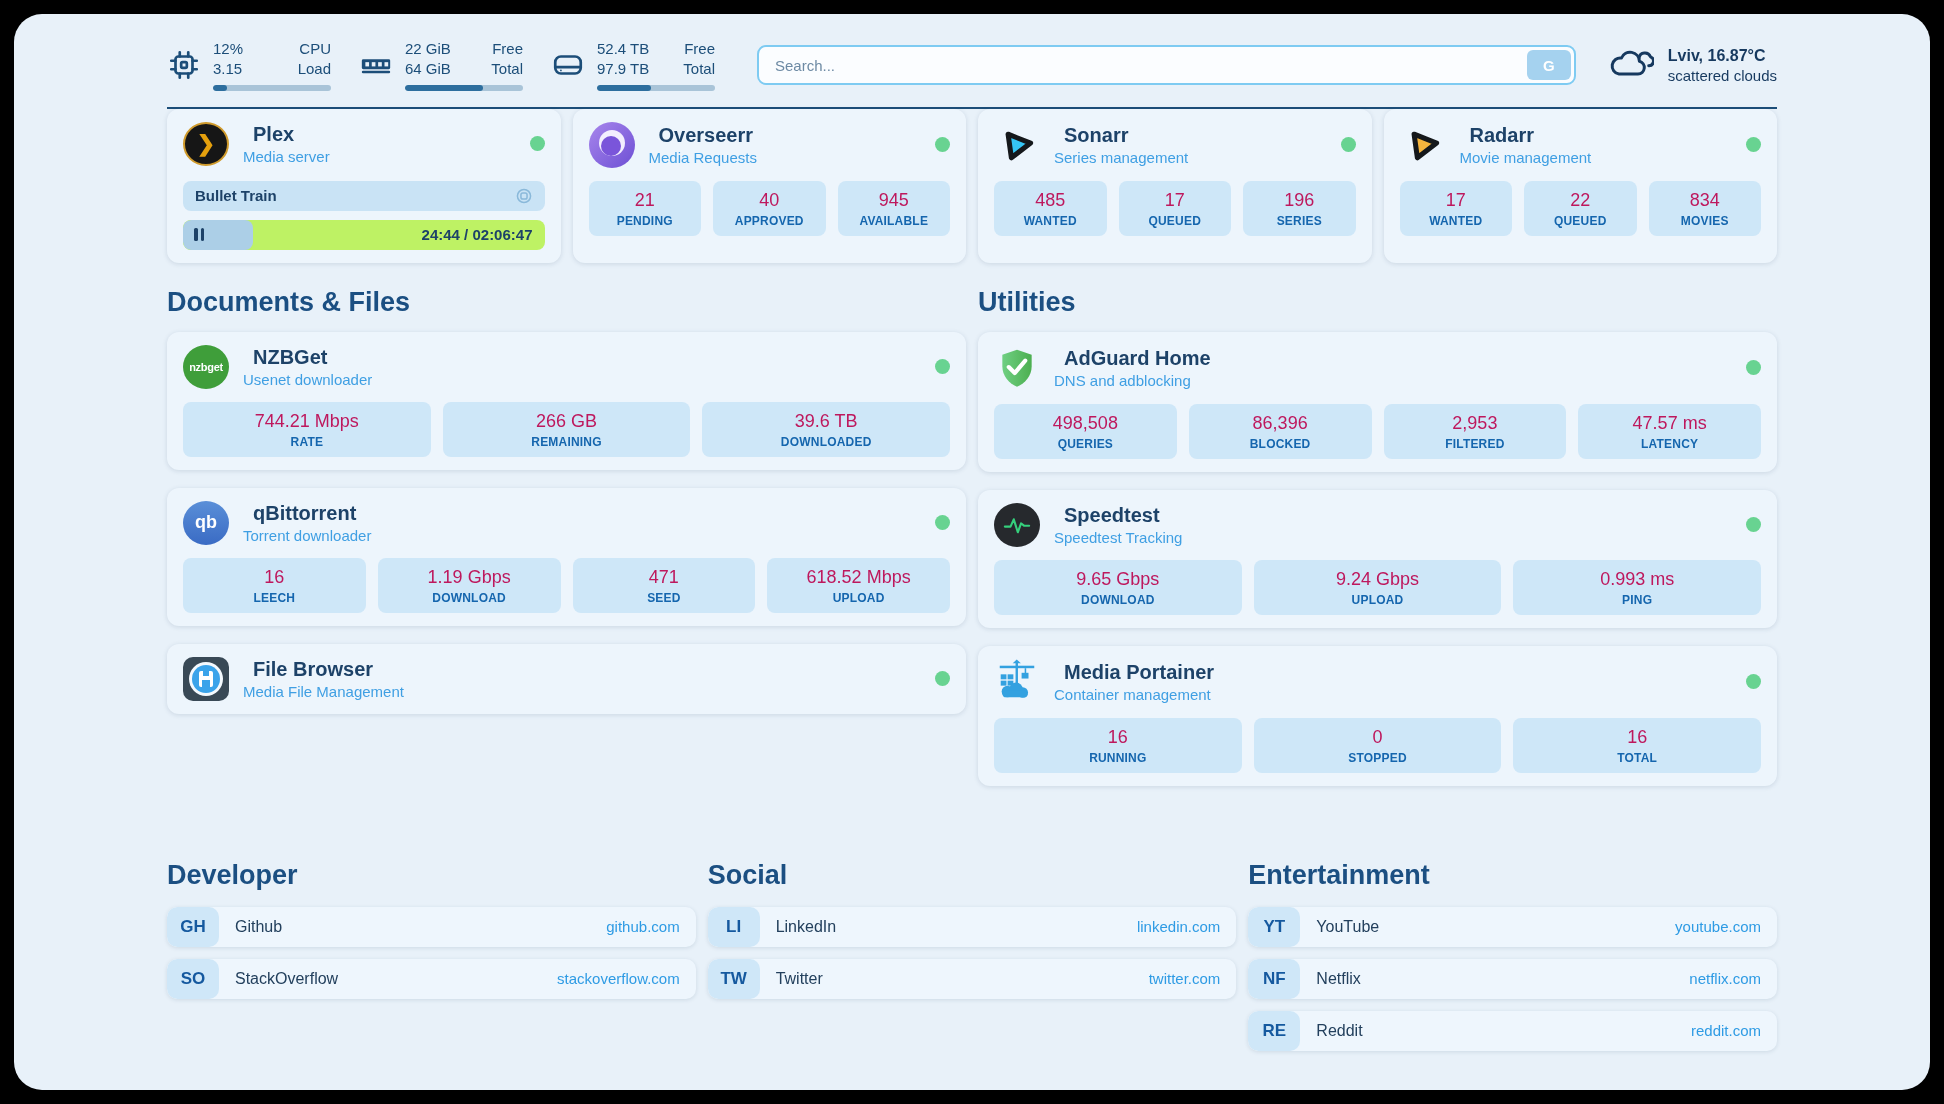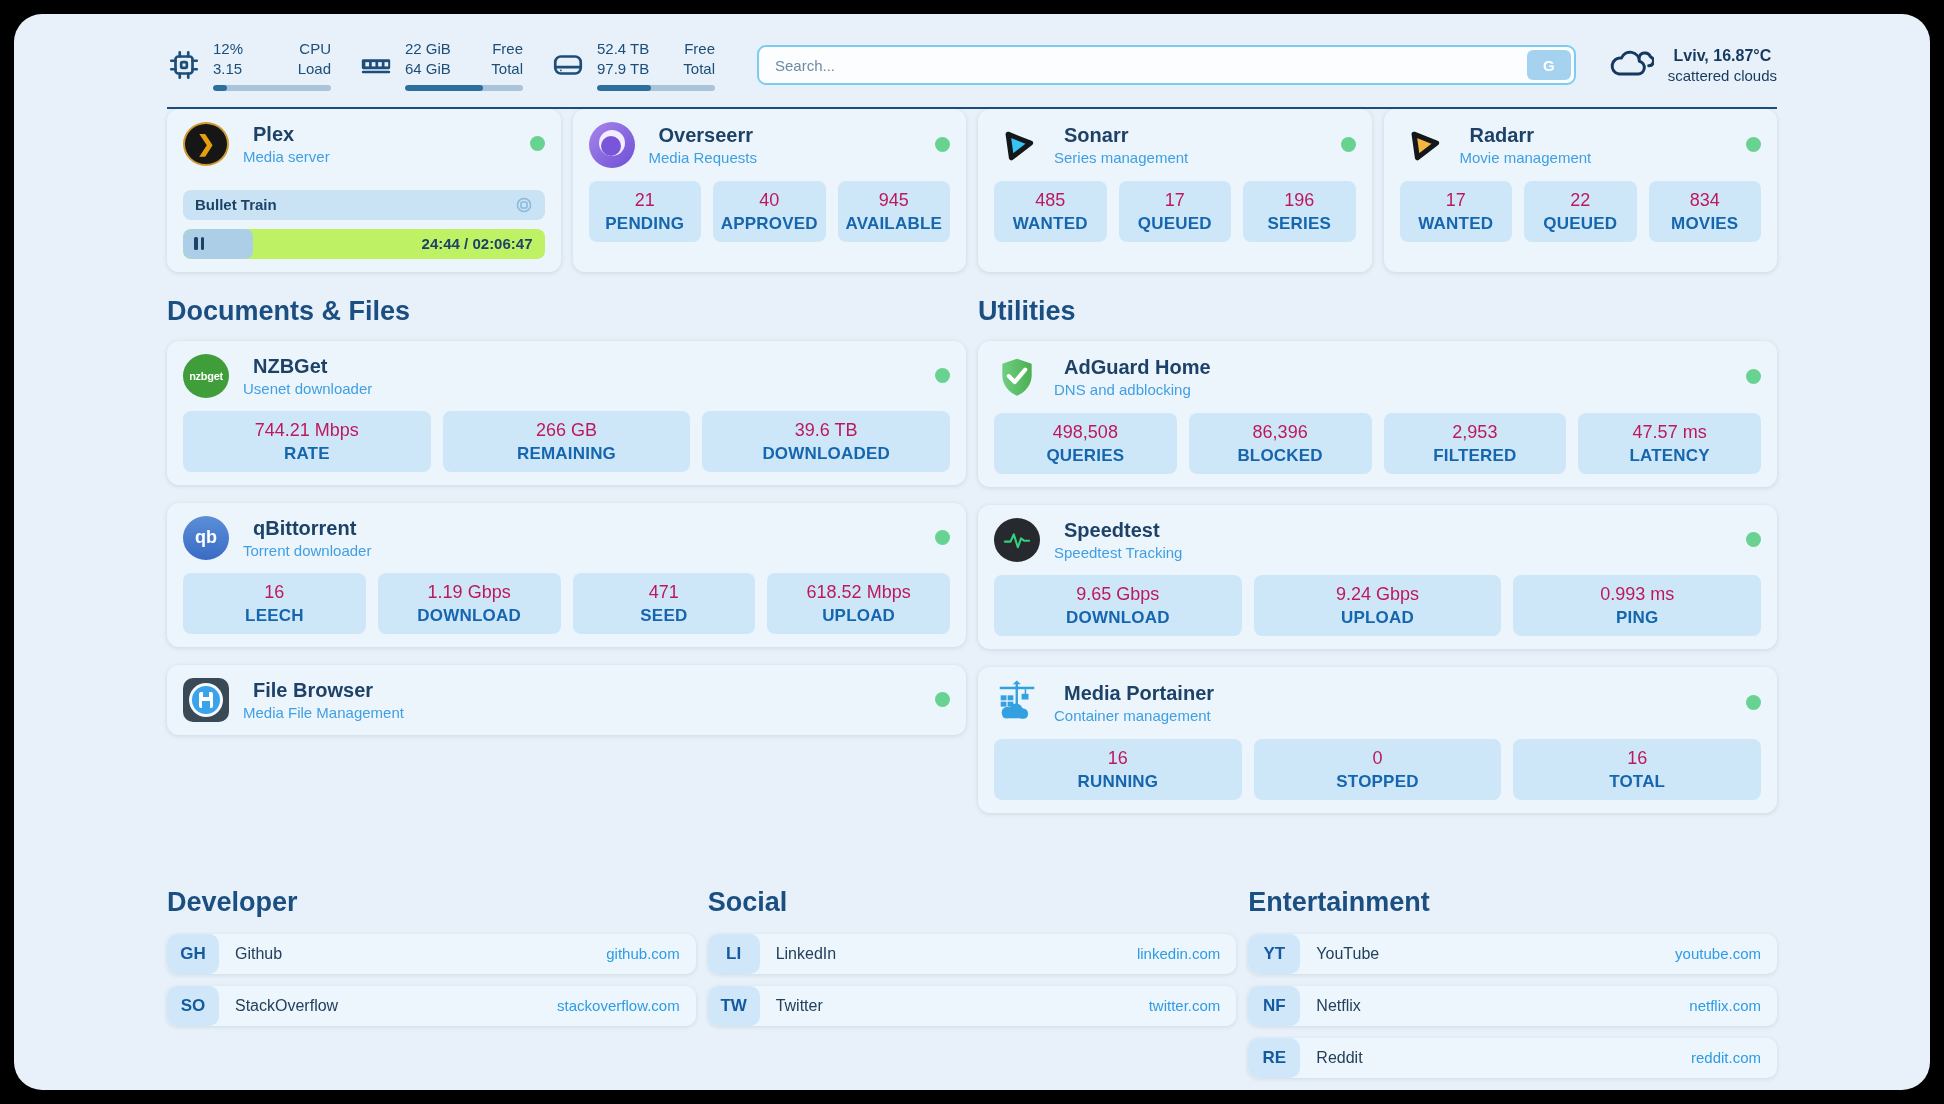--- a/index.html
+++ b/index.html
@@ -14,21 +14,21 @@
          font-size:15px;font-weight:500;color:#1c4e79;line-height:1.25;min-width:118px;}
   .wl{text-align:right;}
   .wbar{grid-column:1/-1;height:6px;border-radius:3px;background:#a9c4d8;margin-top:5px;position:relative;overflow:hidden;display:block;}
   .wbar i{position:absolute;left:0;top:0;bottom:0;background:#2d6e9e;border-radius:3px;display:block;}
   .searchwrap{flex:1;margin:0 30px 0 14px;position:relative;}
   .searchwrap input{width:100%;box-sizing:border-box;height:40px;border:2px solid #7ecbf2;border-radius:9px;
         background:#fbfdff;padding:0 58px 0 16px;font-size:15px;color:#33506b;font-family:"Liberation Sans",sans-serif;outline:none;}
   .searchwrap input::placeholder{color:#6d8aa4;}
   .gbtn{position:absolute;right:5px;top:5px;height:30px;width:44px;background:#a5d2ef;color:#fff;border:none;
         border-radius:6px;font-weight:700;font-size:15px;font-family:"Liberation Sans",sans-serif;cursor:pointer;}
-  .weather{display:flex;align-items:center;gap:14px;color:#16395f;text-align:center;}
+  .weather{display:flex;align-items:center;gap:14px;color:#16395f;}
   .weather .wloc{font-size:16px;font-weight:600;}
   .weather .wcond{font-size:15px;font-weight:400;margin-top:2px;}
   .divider{border:none;border-top:2px solid #1c4e79;margin:16px 0 0 0;}
 
   
   h2.sec{font-size:27px;font-weight:600;color:#1b4f82;margin:0 0 14px 0;}
   .sec-media{margin-top:78px;}
   .grid4{display:grid;grid-template-columns:repeat(4,1fr);gap:12px;}
   .grid2{display:grid;grid-template-columns:1fr 1fr;gap:0 12px;margin-top:24px;}
   .grid3{display:grid;grid-template-columns:repeat(3,1fr);gap:0 12px;margin-top:56px;}
@@ -38,25 +38,25 @@
         margin-bottom:18px;cursor:pointer;}
   .grid4 .card{margin-bottom:0;}
   .chead{display:flex;align-items:center;gap:14px;}
   .cicon{width:46px;height:46px;flex:0 0 46px;display:flex;align-items:center;justify-content:center;}
   .ctitle{font-size:20px;font-weight:600;color:#1d4268;line-height:1.2;margin-left:10px;}
   .cdesc{font-size:15px;color:#3f9fe3;margin-top:2px;}
   .dot{width:15px;height:15px;border-radius:50%;background:#68d391;margin-left:auto;flex:0 0 15px;}
   .stats{display:flex;gap:12px;margin-top:13px;}
   .tile{flex:1;background:#cee7f8;border-radius:8px;padding:9px 6px 8px;text-align:center;}
   .tv{font-size:18px;color:#be185d;}
-  .tl{font-size:17px;font-weight:700;color:#1566ae;margin-top:3px;letter-spacing:.2px;text-align:center;}
+  .tl{font-size:12px;font-weight:700;color:#1566ae;margin-top:3px;letter-spacing:.2px;text-align:center;}
 
   
   .mrow{background:#c9e3f5;border-radius:8px;height:30px;display:flex;align-items:center;
-        padding:0 12px;margin-top:24px;font-size:15px;font-weight:600;color:#1d4268;}
+        padding:0 12px;margin-top:15px;font-size:15px;font-weight:600;color:#1d4268;}
   .mrow .gear{margin-left:auto;display:flex;}
   .prow{position:relative;background:#bef264;border-radius:8px;height:30px;margin-top:9px;overflow:hidden;}
   .pfill{position:absolute;left:0;top:0;bottom:0;background:#accfe7;border-radius:8px;}
   .pause{position:absolute;left:11px;top:8px;display:flex;gap:3px;}
   .pause b{display:block;width:3.5px;height:13px;background:#1d4268;border-radius:1.5px;}
   .ptime{position:absolute;right:12px;top:6px;font-size:15px;font-weight:700;color:#1d4268;}
 
   
   .circ{border-radius:50%;display:flex;align-items:center;justify-content:center;}
   .plexic{width:44px;height:44px;background:#161616;border:2px solid #cf9a2c;box-sizing:border-box;

